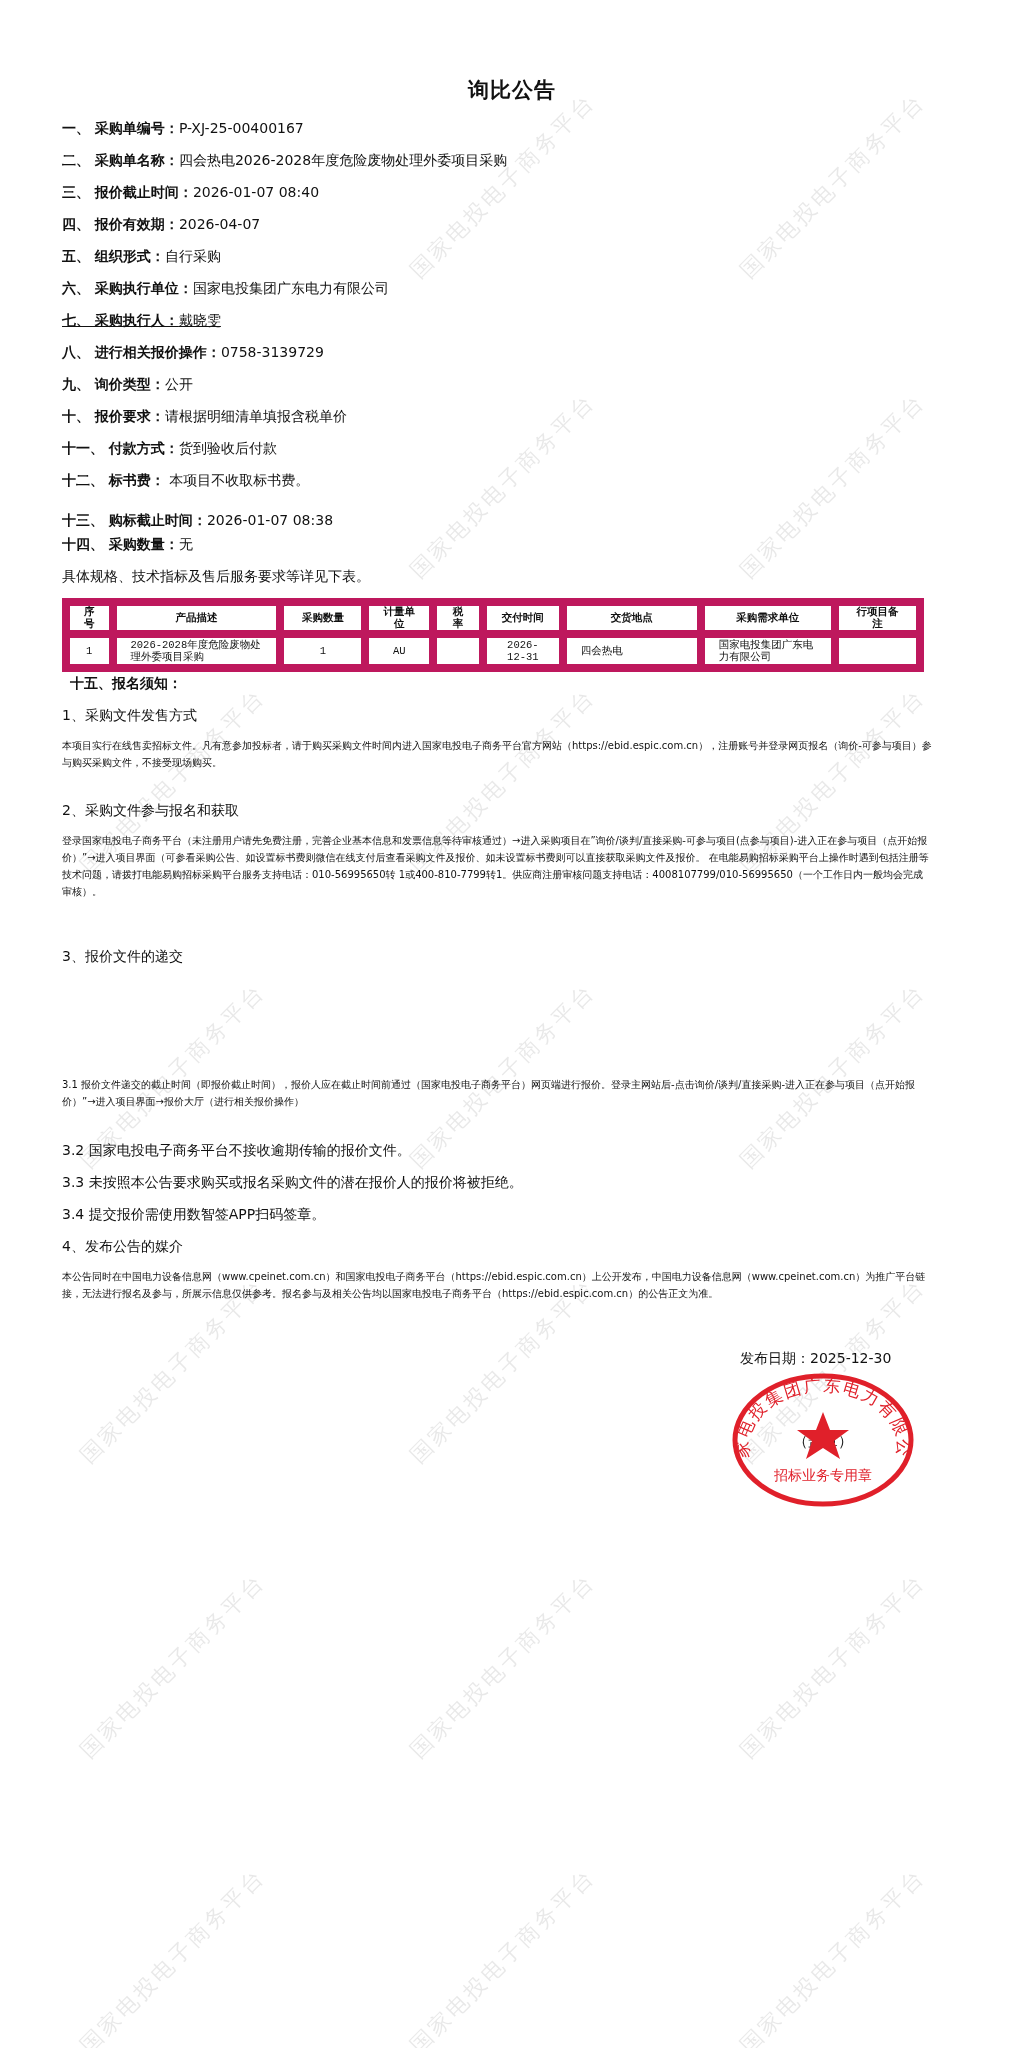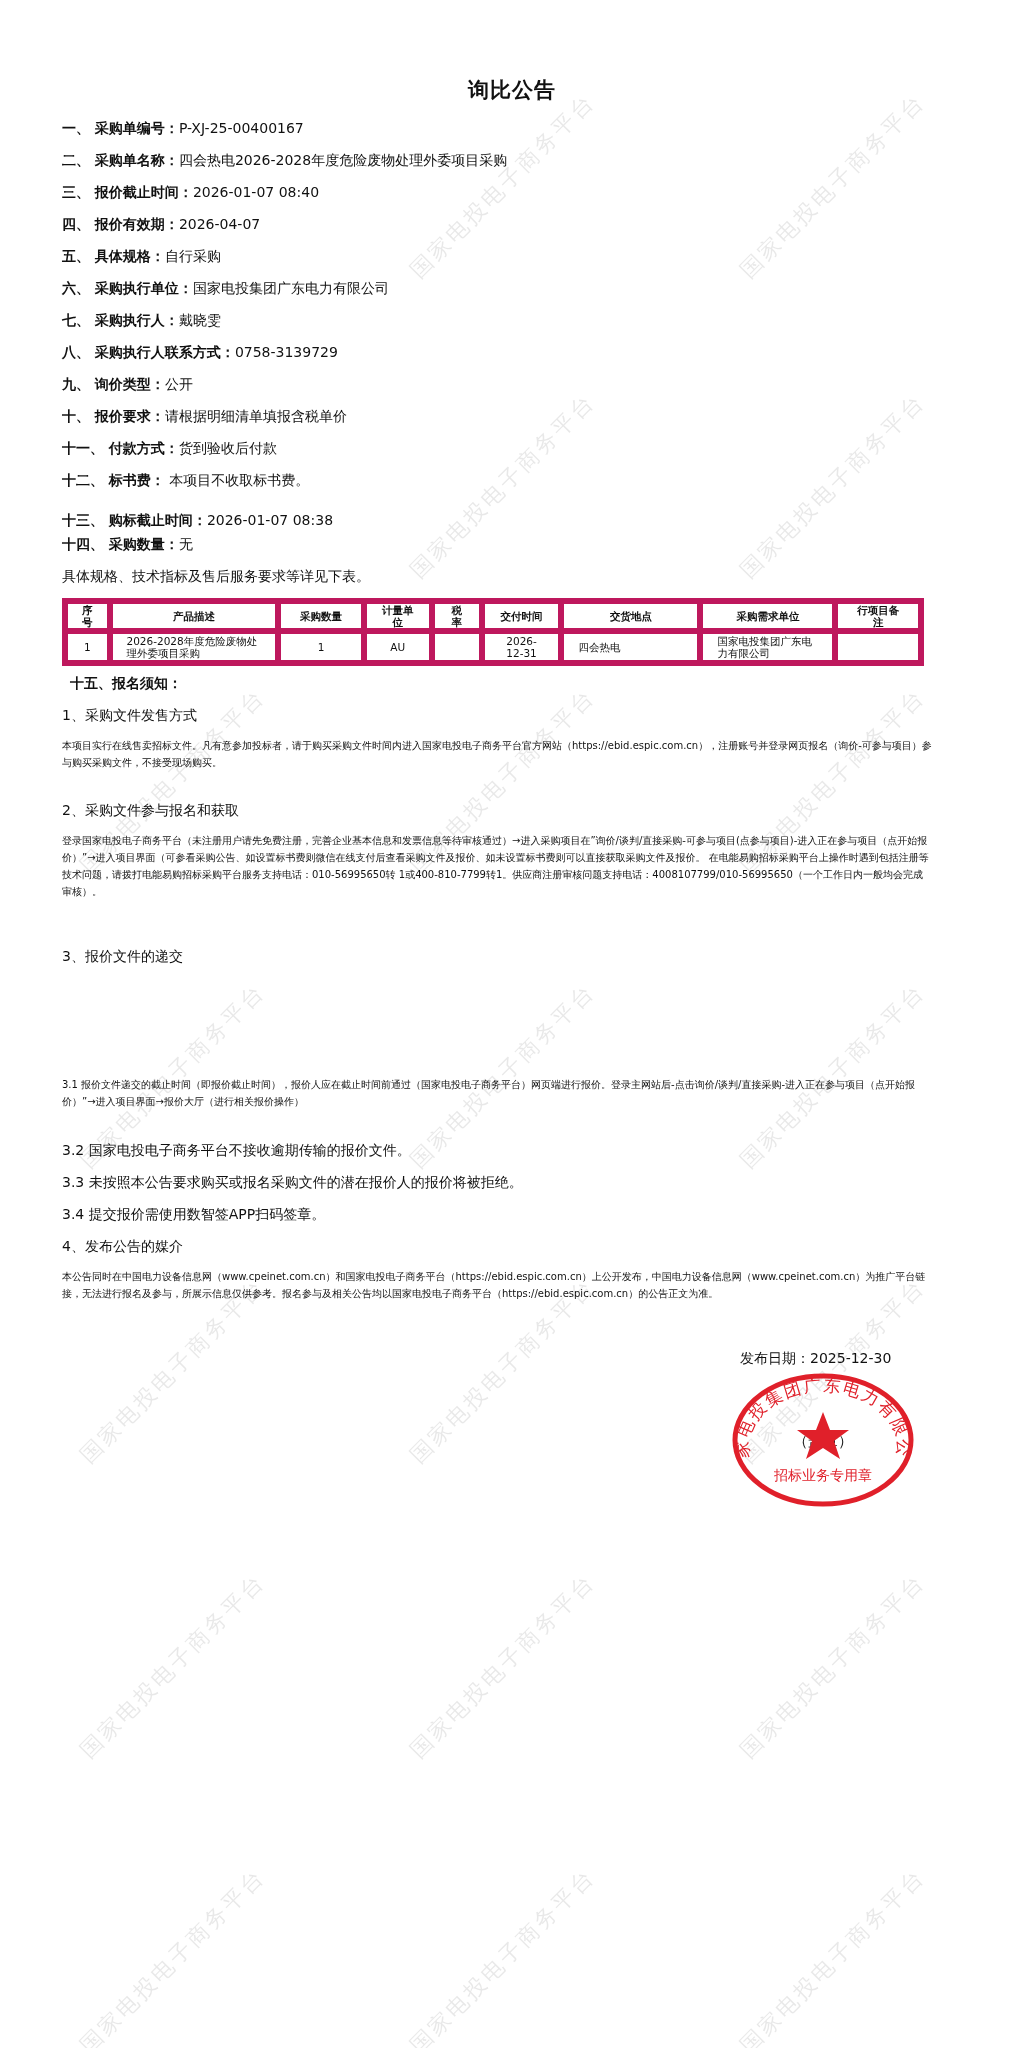--- a/index.html
+++ b/index.html
@@ -18,21 +18,21 @@
       font-size: 21px; font-weight: bold; letter-spacing: 1px;
     }
     .field { position: absolute; left: 62px; font-size: 14px; line-height: 20px; white-space: nowrap; }
     .field .k { font-weight: bold; }
     .field .v { font-weight: normal; }
     .plain { position: absolute; left: 62px; font-size: 14px; line-height: 20px; white-space: nowrap; }
     table.items {
       position: absolute; left: 62px; top: 598px; width: 862px;
       border-collapse: collapse; font-size: 10.5px; line-height: 12px;
     }
-    table.items th, table.items td { border: 6px solid #be185d; padding: 0 14px; vertical-align: middle; }
+    table.items th, table.items td { border: 8px solid #be185d; padding: 0 14px; vertical-align: middle; font-family: Liberation Mono, monospace; }
     table.items th { font-weight: bold; text-align: center; height: 12px; }
     table.items td { height: 26px; }
     .c { text-align: center; }
     .l { text-align: left; }
     .para {
       position: absolute; left: 62px; width: 870px; font-size: 10px; line-height: 17px;
     }
     .date { position: absolute; left: 740px; top: 1350px; font-size: 14px; text-align: center; }
     .seal { position: absolute; left: 728px; top: 1368px; width: 190px; height: 140px; }
   </style>
@@ -61,24 +61,24 @@
   <div class="wm" style="left:755px;top:2030px;">国家电投电子商务平台</div>
 </div>
 
 <div class="page">
   <div class="title">询比公告</div>
 
   <div class="field" style="top:118px;"><span class="k">一、 采购单编号：</span><span class="v">P-XJ-25-00400167</span></div>
   <div class="field" style="top:150px;"><span class="k">二、 采购单名称：</span><span class="v">四会热电2026-2028年度危险废物处理外委项目采购</span></div>
   <div class="field" style="top:182px;"><span class="k">三、 报价截止时间：</span><span class="v">2026-01-07 08:40</span></div>
   <div class="field" style="top:214px;"><span class="k">四、 报价有效期：</span><span class="v">2026-04-07</span></div>
-  <div class="field" style="top:246px;"><span class="k">五、 具体规格：</span><span class="v">自行采购</span></div>
+  <div class="field" style="top:246px;"><span class="k">五、 组织形式：</span><span class="v">自行采购</span></div>
   <div class="field" style="top:278px;"><span class="k">六、 采购执行单位：</span><span class="v">国家电投集团广东电力有限公司</span></div>
-  <div class="field" style="top:310px;"><span class="k">七、 采购执行人：</span><span class="v">戴晓雯</span></div>
-  <div class="field" style="top:342px;"><span class="k">八、 采购执行人联系方式：</span><span class="v">0758-3139729</span></div>
+  <div class="field" style="top:310px;text-decoration:underline;"><span class="k">七、 采购执行人：</span><span class="v">戴晓雯</span></div>
+  <div class="field" style="top:342px;"><span class="k">八、 进行相关报价操作：</span><span class="v">0758-3139729</span></div>
   <div class="field" style="top:374px;"><span class="k">九、 询价类型：</span><span class="v">公开</span></div>
   <div class="field" style="top:406px;"><span class="k">十、 报价要求：</span><span class="v">请根据明细清单填报含税单价</span></div>
   <div class="field" style="top:438px;"><span class="k">十一、 付款方式：</span><span class="v">货到验收后付款</span></div>
   <div class="field" style="top:470px;"><span class="k">十二、 标书费：</span><span class="v"> 本项目不收取标书费。</span></div>
   <div class="field" style="top:510px;"><span class="k">十三、 购标截止时间：</span><span class="v">2026-01-07 08:38</span></div>
   <div class="field" style="top:534px;"><span class="k">十四、 采购数量：</span><span class="v">无</span></div>
 
   <div class="plain" style="top:566px;">具体规格、技术指标及售后服务要求等详见下表。</div>
 
   <table class="items">

